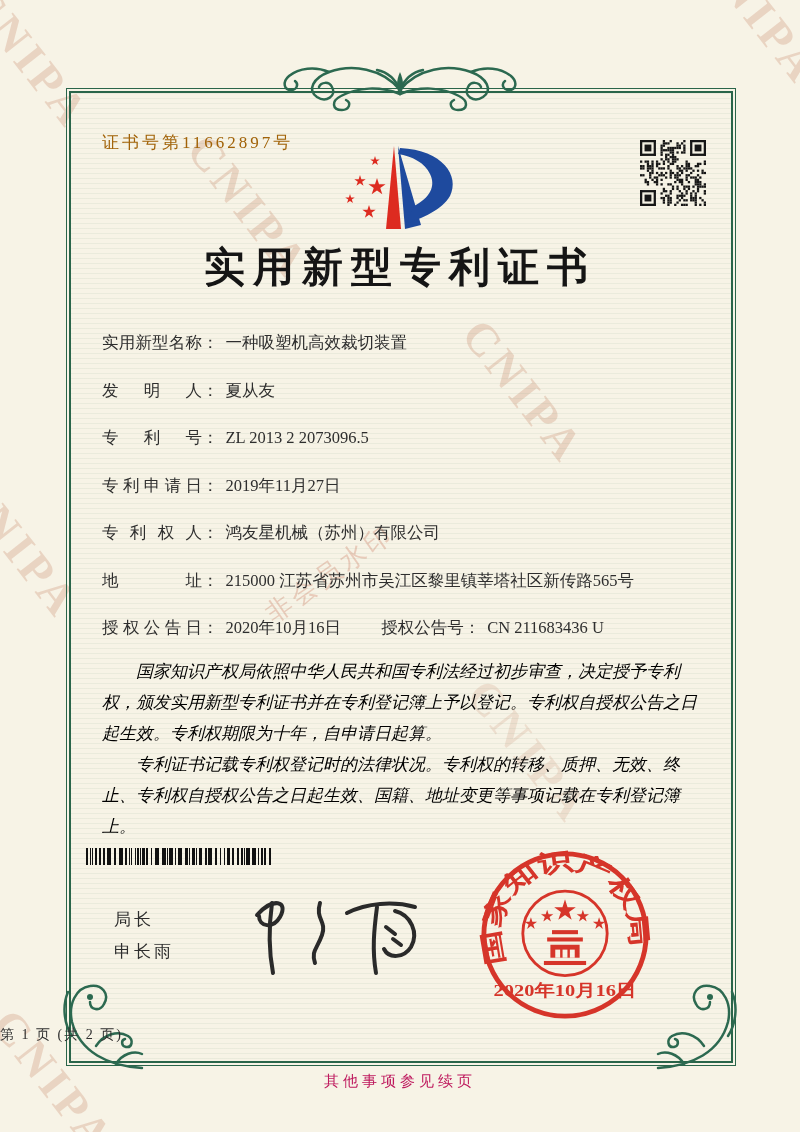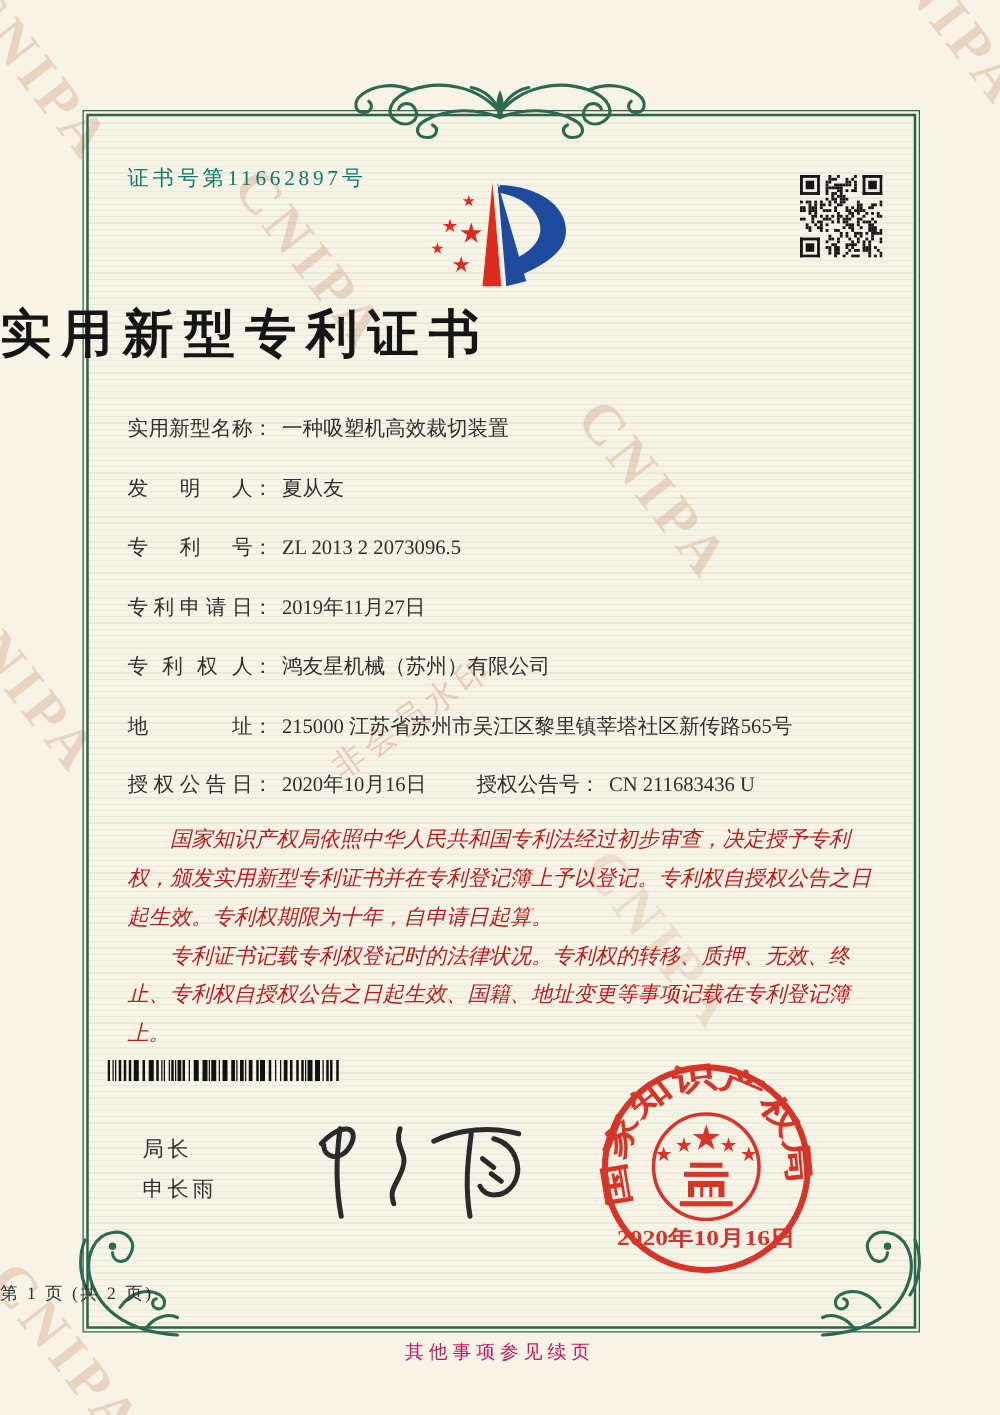--- a/index.html
+++ b/index.html
@@ -30,30 +30,30 @@
     transform:rotate(-35deg);
   }
   
   .frame{position:absolute;left:66px;top:88px;width:668px;height:976px;
     border:1px solid #2a654a;z-index:1}
   .frame-inner{position:absolute;inset:2px;border:2px solid #2a654a;
     background:repeating-linear-gradient(180deg,rgba(120,160,130,.10) 0 1px,transparent 1px 5px)}
   .orn{z-index:2}
   
   .z2{z-index:2}
-  .cert-no{left:102px;top:131px;font-size:17px;letter-spacing:3px;color:#0f766e}
-  .title{left:0;right:0;top:240px;text-align:left;font-size:41px;font-weight:bold;
+  .cert-no{left:102px;top:131px;font-size:17px;letter-spacing:3px;color:#a16207}
+  .title{left:0;right:0;top:240px;text-align:center;font-size:41px;font-weight:bold;
     letter-spacing:8px;color:#151515}
   .fields{left:102px;top:333px;width:560px;font-size:16.5px}
   .frow{margin-bottom:27.5px;line-height:20px;white-space:nowrap}
   .flabel{display:inline-block;width:100px;text-align:justify;text-align-last:justify}
   .fcolon{display:inline-block;margin-right:7px}
   .g2{margin-left:36px}
   .paras{left:102px;top:656px;width:597px;font-size:17px;line-height:31px;
-    font-style:italic;color:#b91c1c}
+    font-style:italic;color:#000000}
   .paras p{margin:0;text-indent:2em}
   .sig-role{left:114px;top:908px;font-size:17px;letter-spacing:3px}
   .sig-name{left:114px;top:940px;font-size:17px;letter-spacing:3px}
   .pagination{left:0;right:0;top:1026px;text-align:left;font-size:14px;letter-spacing:2px}
   .footnote{left:0;right:0;top:1072px;text-align:center;font-size:15px;letter-spacing:4px;color:#be185d}
   .seal{left:479px;top:849px;z-index:3}
 </style>
 </head>
 <body>
 

